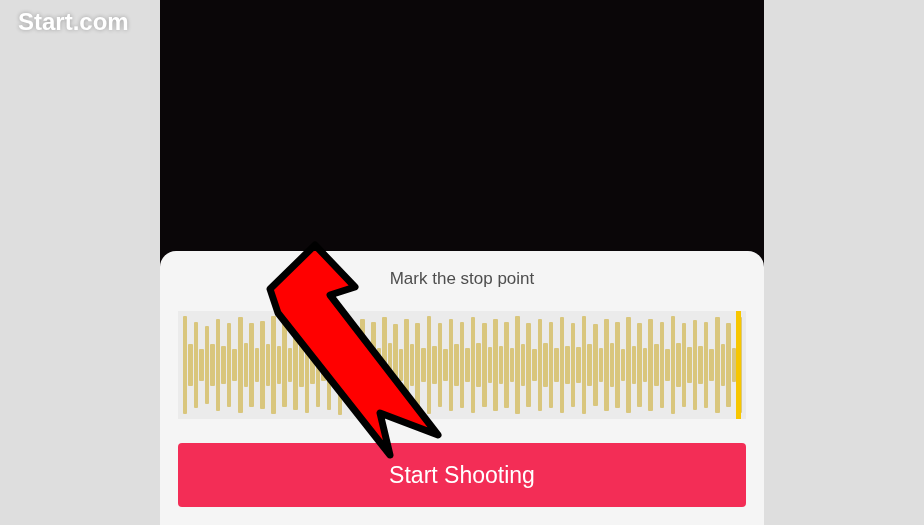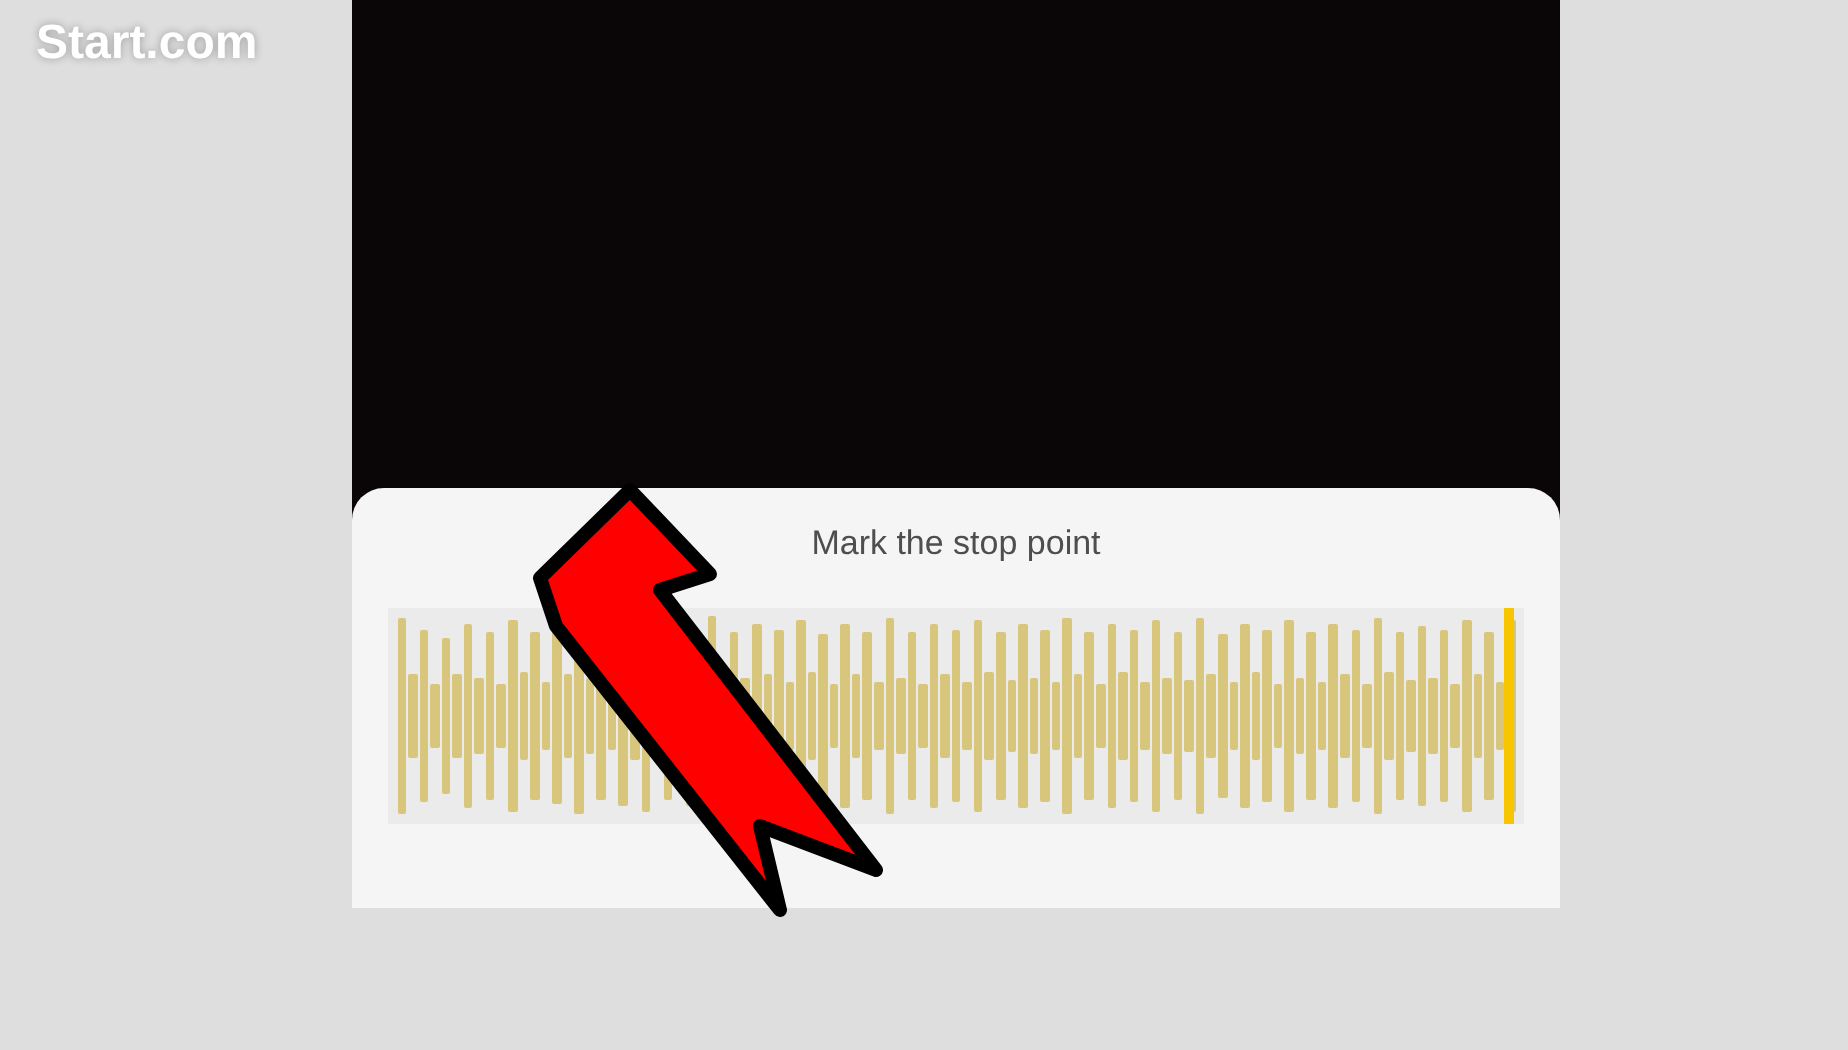--- a/index.html
+++ b/index.html
@@ -16,24 +16,24 @@
       top: 8px;
       left: 18px;
       color: white;
       font-size: 24px;
       font-weight: 600;
       z-index: 100;
       text-shadow: 0 0 4px rgba(0,0,0,0.3);
     }
     .phone-frame {
       position: absolute;
-      left: 176px;
+      left: 160px;
       top: 0;
       width: 604px;
-      height: 454px;
+      height: 525px;
       background: #0a0608;
     }
     .panel {
       position: absolute;
       bottom: 0;
       left: 0;
       right: 0;
       background: #f5f5f5;
       border-radius: 16px 16px 0 0;
       padding: 18px 18px 18px 18px;
@@ -235,20 +235,21 @@
           <div class="bar" style="height: 88%;"></div>
           <div class="bar" style="height: 38%;"></div>
           <div class="bar" style="height: 78%;"></div>
           <div class="bar" style="height: 32%;"></div>
           <div class="bar" style="height: 88%;"></div>
         </div>
       <div class="stop-marker">
         <div class="stop-marker-line"></div>
       </div>
     </div>
+    <button class="start-button">Start Shooting</button>
   </div>
 </div>
 
 <svg class="arrow-annotation" viewBox="0 0 220 230">
   <path d="M 55 10 
            L 95 52 
            L 70 60 
            L 178 200 
            L 120 178 
            L 130 220 

